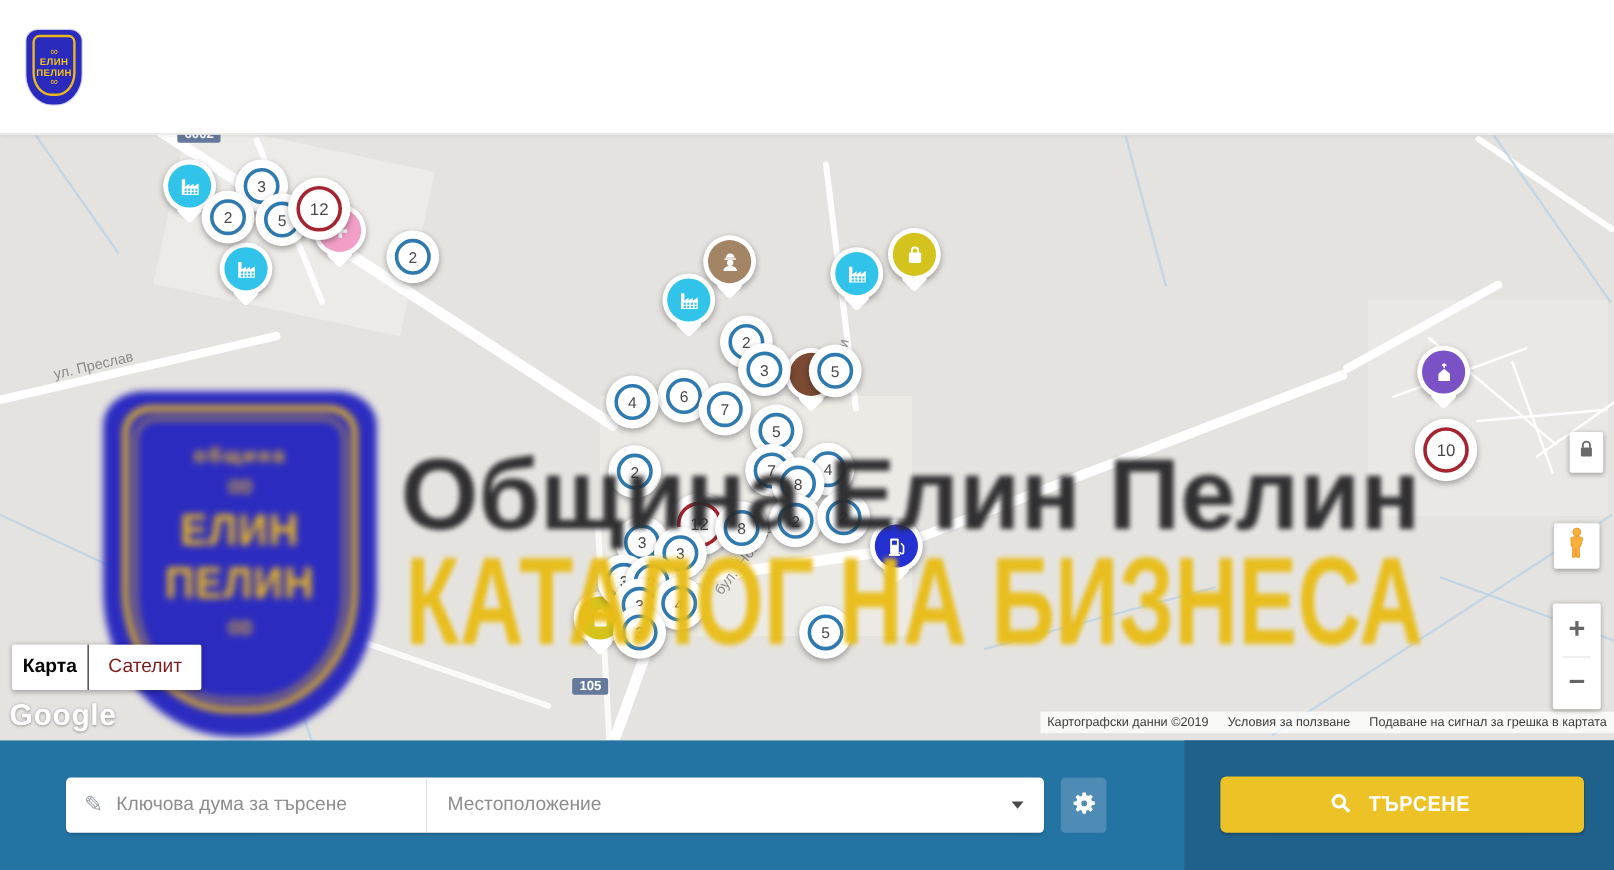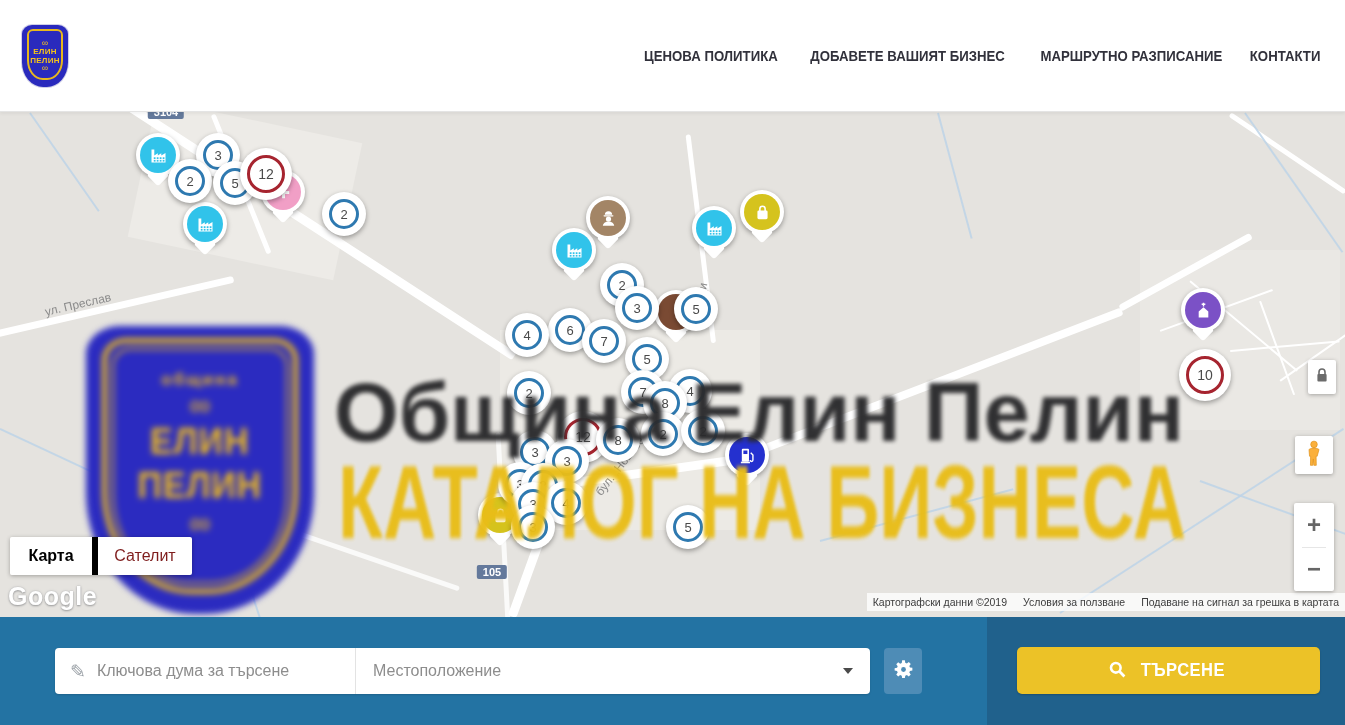--- a/index.html
+++ b/index.html
@@ -66,21 +66,21 @@
               transform:scaleX(.99); transform-origin:left top; opacity:.97; pointer-events:none; }
   .wm-sub { position:absolute; left:338px; top:338px; font-size:104px; font-weight:800; color:#e9bd18;
             z-index:40; white-space:nowrap; filter:blur(2.3px); line-height:1;
             transform:scale(.71,1.0); transform-origin:left top; opacity:.97; pointer-events:none; }
 
   
   .type-control { position:absolute; left:10px; top:425px; height:38px; display:flex; z-index:50;
                   box-shadow:0 1px 4px rgba(0,0,0,.3); border-radius:2px; overflow:hidden; }
   .type-btn { background:#fff; height:38px; display:flex; align-items:center; justify-content:center;
               font-size:16px; cursor:pointer; }
-  .type-map { width:88px; font-weight:700; color:#000; border-right:6px solid #000000; }
+  .type-map { width:64px; font-weight:700; color:#000; border-right:1px solid #000000; }
   .type-sat { width:94px; color:#7f1d1d; }
   .google-logo { position:absolute; left:8px; top:470px; font-size:25px; font-weight:700; color:#fff;
                  letter-spacing:.5px; z-index:50;
                  text-shadow:0 0 1px #b5b5b5, 0 1px 2px #9a9a9a, 0 0 3px #c9c9c9; }
   .attribution { position:absolute; right:0; top:481px; height:18px; background:rgba(255,255,255,.78);
                  display:flex; align-items:center; gap:16px; padding:0 6px; z-index:50;
                  font-size:10.5px; color:#3c3c3c; }
   .attribution .attr-link { cursor:pointer; }
   .ctrl-box { position:absolute; background:#fff; border-radius:2px; box-shadow:0 1px 4px rgba(0,0,0,.3);
               display:flex; align-items:center; justify-content:center; z-index:50; cursor:pointer; }
@@ -121,26 +121,20 @@
 <div class="header">
   <div class="brand">
     <div class="crest">
       <div class="crest-inner"></div>
       <div class="crest-orn">∞</div>
       <div class="crest-name">ЕЛИН</div>
       <div class="crest-name">ПЕЛИН</div>
       <div class="crest-orn">∞</div>
     </div>
   </div>
-  <div class="nav">
-    <div class="nav-item">ЦЕНОВА ПОЛИТИКА</div>
-    <div class="nav-item">ДОБАВЕТЕ ВАШИЯТ БИЗНЕС</div>
-    <div class="nav-item">МАРШРУТНО РАЗПИСАНИЕ</div>
-    <div class="nav-item">КОНТАКТИ</div>
-  </div>
 </div>
 
 <div class="map">
 
   <div class="block" style="left:140px;top:8px;width:210px;height:140px;background:#edebe7;transform:rotate(12deg)"></div>
   <div class="block" style="left:500px;top:218px;width:260px;height:200px;background:#eceae5"></div>
   <div class="block" style="left:1140px;top:138px;width:200px;height:180px;background:#eae8e4"></div>
 
   <div class="road" style="left:120px;top:-16px;width:470px;height:9px;transform:rotate(33deg)"></div>
   <div class="road" style="left:213px;top:0;width:150px;height:5px;transform:rotate(68deg)"></div>
@@ -383,21 +377,21 @@
       </div>
       <div class="cluster" style="left: 511px; top: 393px; width: 44px; height: 44px;">
         <div class="ring" style="width: 30px; height: 30px; border-color: rgb(46, 121, 176);">3</div>
       </div>
       <div class="cluster" style="left: 666px; top: 393px; width: 44px; height: 44px;">
         <div class="ring" style="width: 30px; height: 30px; border-color: rgb(46, 121, 176);">5</div>
       </div>
       <div class="cluster" style="left: 1179px; top: 237px; width: 52px; height: 52px;">
         <div class="ring" style="width: 38px; height: 38px; border-color: rgb(166, 36, 47); font-size: 14px;">10</div>
       </div>
-      <span class="badge" style="left: 166px; top: 0px;">3104</span>
+      <span class="badge" style="left: 166px; top: 0px;">6002</span>
       <span class="badge" style="left: 492px; top: 460px;">105</span>
       <span class="street" style="left: 45px; top: 193px; transform: rotate(-13deg); transform-origin: left center;">ул. Преслав</span>
       <span class="street" style="left: 598px; top: 375px; transform: rotate(-52deg); transform-origin: left center;">бул. „Новосел</span>
       <span class="street" style="left: 700px; top: 180px; transform: rotate(-78deg); transform-origin: left center;">щи</span>
     </div>
 
   <div class="wm-shield">
     <div class="shield-body"></div>
     <div class="shield-border"></div>
     <div class="shield-content">

